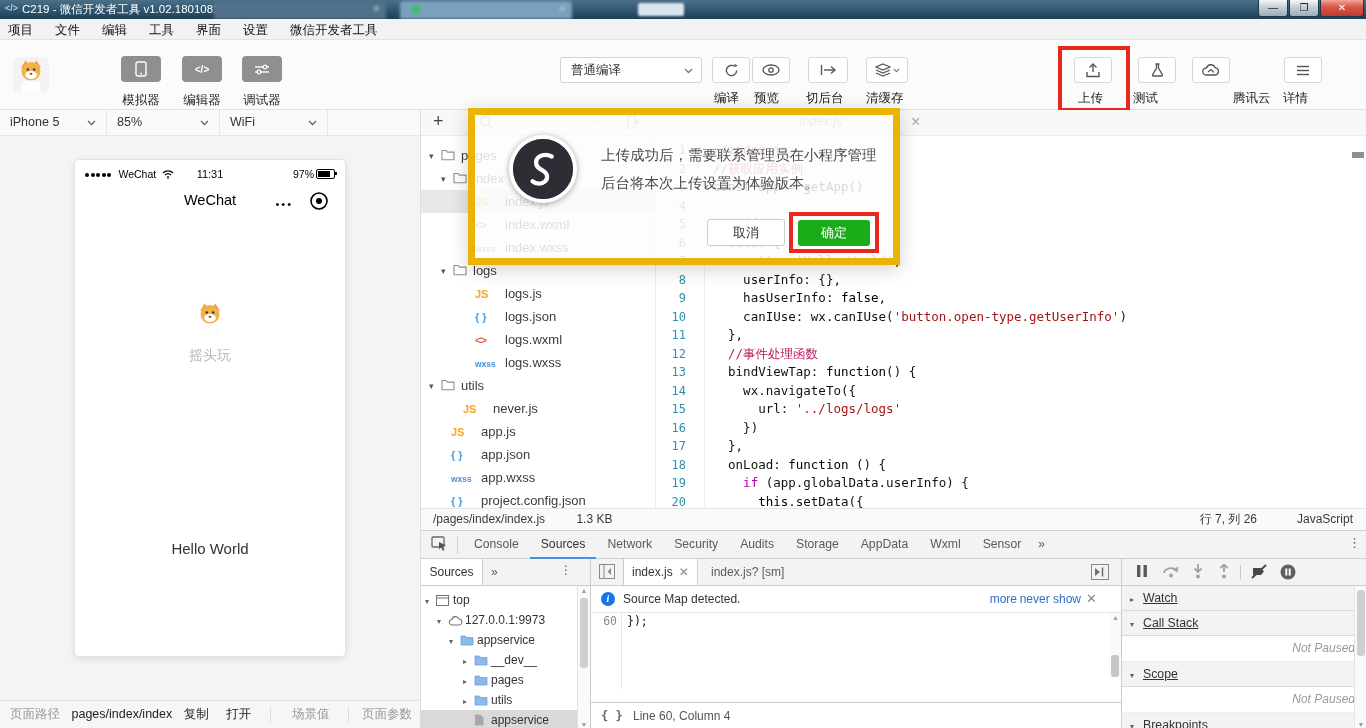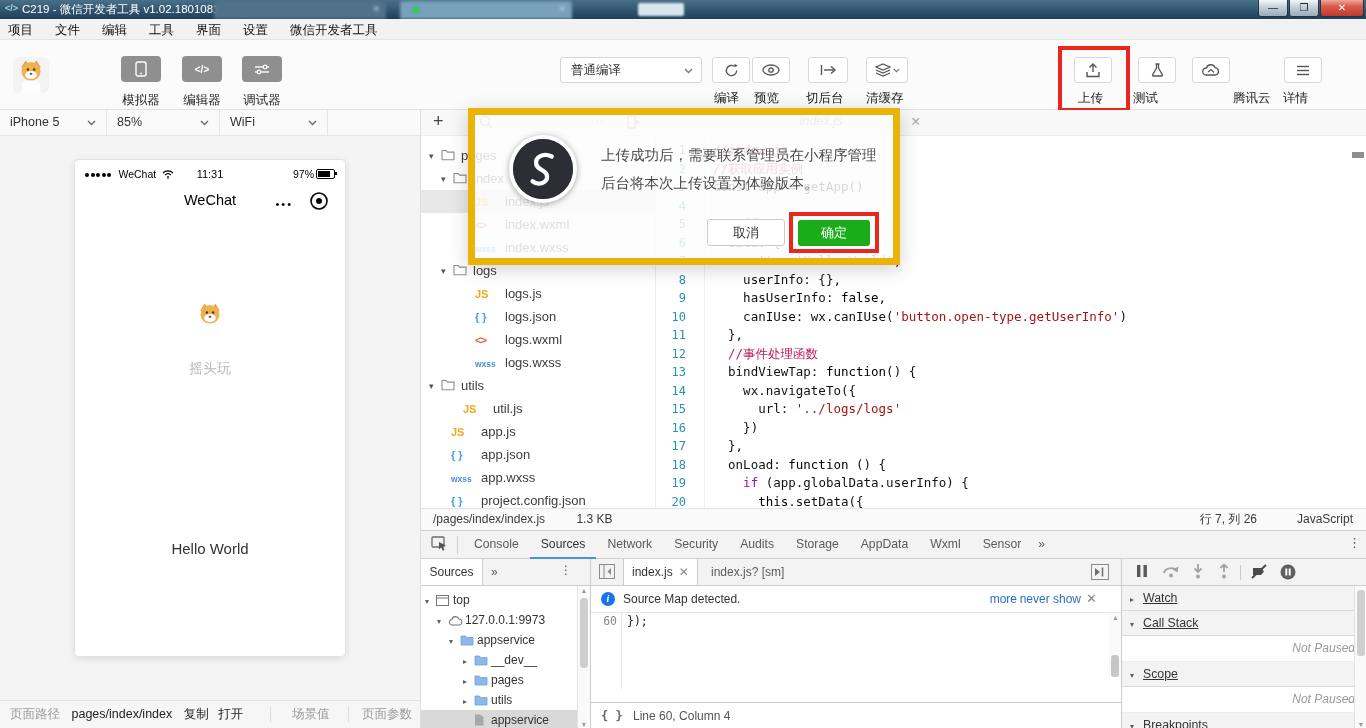--- a/index.html
+++ b/index.html
@@ -42,21 +42,21 @@
   .ptime{position:absolute;left:0;right:0;text-align:center;top:0;font-size:11px;}
   .pbatt{position:absolute;right:0;top:0;font-size:10.5px;}
   .batticon{display:inline-block;width:17px;height:8px;border:1px solid #000;border-radius:2px;position:relative;vertical-align:-1px;margin-left:2px;}
   .batticon::before{content:"";position:absolute;left:1px;top:1px;bottom:1px;width:12px;background:#000;}
   .batticon::after{content:"";position:absolute;right:-3px;top:2px;width:2px;height:3px;background:#000;}
   .pnav{position:absolute;left:0;top:26px;width:100%;height:30px;}
   .pnav .ttl{position:absolute;left:0;right:0;top:6px;text-align:center;font-size:14.5px;color:#000;}
   .pnav .more{position:absolute;right:52px;top:12px;letter-spacing:2px;font-size:11px;color:#000;}
   .capsule{position:absolute;right:16px;top:5px;}
   .pcenter{position:absolute;left:0;top:140px;width:100%;text-align:center;}
-  .appname{margin-top:20px;font-size:14px;color:#b9b9b9;}
+  .appname{margin-top:7px;font-size:14px;color:#b9b9b9;}
   .hello{position:absolute;left:0;top:380px;width:100%;text-align:center;font-size:15px;color:#333;}
   .infobar{position:absolute;left:0;bottom:0;width:420px;height:28px;background:#f6f6f6;border-top:1px solid #e2e2e2;box-sizing:border-box;font-size:12.5px;line-height:27px;}
   .infobar .lbl{color:#9a9a9a;}
   .infobar .val{color:#222;}
   .infobar .lnk{color:#222;}
   .ib-div{position:absolute;top:6px;width:1px;height:15px;background:#ddd;}
   
   .right-pane{position:absolute;left:420px;top:110px;width:946px;height:618px;background:#fff;border-left:1px solid #ddd;box-sizing:border-box;}
   .rheader{position:absolute;left:0;top:0;width:946px;height:26px;background:#f8f8f8;border-bottom:1px solid #ececec;box-sizing:border-box;}
   .plusbtn{position:absolute;left:12px;top:1px;font-size:18px;color:#444;}
@@ -351,21 +351,21 @@
         </svg>
         <div class="appname">摇头玩</div>
       </div>
       <div class="hello">Hello World</div>
     </div>
 
     <div class="infobar">
       <span class="lbl" style="margin-left:10px;">页面路径</span>
       <span class="val" style="margin-left:8px;">pages/index/index</span>
       <span class="lnk" style="margin-left:8px;">复制</span>
-      <span class="lnk" style="margin-left:6px;">打开</span>
+      <span class="lnk" style="margin-left:14px;">打开</span>
       <span class="ib-div" style="left:270px;"></span>
       <span class="lbl" style="position:absolute;left:292px;">场景值</span>
       <span class="ib-div" style="left:348px;"></span>
       <span class="lbl" style="position:absolute;left:362px;">页面参数</span>
     </div>
   </div>
 
   <div class="right-pane">
     <div class="rheader">
       <span class="plusbtn">+</span>
@@ -401,21 +401,21 @@
         <div class="trow" style="padding-left:20px"><span class="tarr">▾</span><span class="folder-icon"><svg width="14" height="12" viewBox="0 0 14 12" style="vertical-align:-1px;margin-right:6px;">
               <path d="M1 1.5 h4.2 l1.3 1.6 H13 V10.8 H1 Z" fill="none" stroke="#8f8f8f" stroke-width="1.1"></path>
             </svg></span><span>logs</span></div>
         <div class="trow" style="padding-left:54px"><span><span class="badge b-js">JS</span></span><span>logs.js</span></div>
         <div class="trow" style="padding-left:54px"><span><span class="badge b-json">{ }</span></span><span>logs.json</span></div>
         <div class="trow" style="padding-left:54px"><span><span class="badge b-wxml">&lt;&gt;</span></span><span>logs.wxml</span></div>
         <div class="trow" style="padding-left:54px"><span><span class="badge b-wxss">wxss</span></span><span>logs.wxss</span></div>
         <div class="trow" style="padding-left:8px"><span class="tarr">▾</span><span class="folder-icon"><svg width="14" height="12" viewBox="0 0 14 12" style="vertical-align:-1px;margin-right:6px;">
               <path d="M1 1.5 h4.2 l1.3 1.6 H13 V10.8 H1 Z" fill="none" stroke="#8f8f8f" stroke-width="1.1"></path>
             </svg></span><span>utils</span></div>
-        <div class="trow" style="padding-left:42px"><span><span class="badge b-js">JS</span></span><span>util.js</span></div>
+        <div class="trow" style="padding-left:42px"><span><span class="badge b-js">JS</span></span><span>never.js</span></div>
         <div class="trow" style="padding-left:30px"><span><span class="badge b-js">JS</span></span><span>app.js</span></div>
         <div class="trow" style="padding-left:30px"><span><span class="badge b-json">{ }</span></span><span>app.json</span></div>
         <div class="trow" style="padding-left:30px"><span><span class="badge b-wxss">wxss</span></span><span>app.wxss</span></div>
         <div class="trow" style="padding-left:30px"><span><span class="badge b-json">{ }</span></span><span>project.config.json</span></div>
       </div>
 
     <div class="editor" id="editor">
         <div class="cl"><span class="ln">1</span><span class="tk-c">//index.js</span></div>
         <div class="cl"><span class="ln">2</span><span class="tk-c">//获取应用实例</span></div>
         <div class="cl"><span class="ln">3</span><span class="tk-k">const</span><span class="tk-p"> app = getApp()</span></div>

